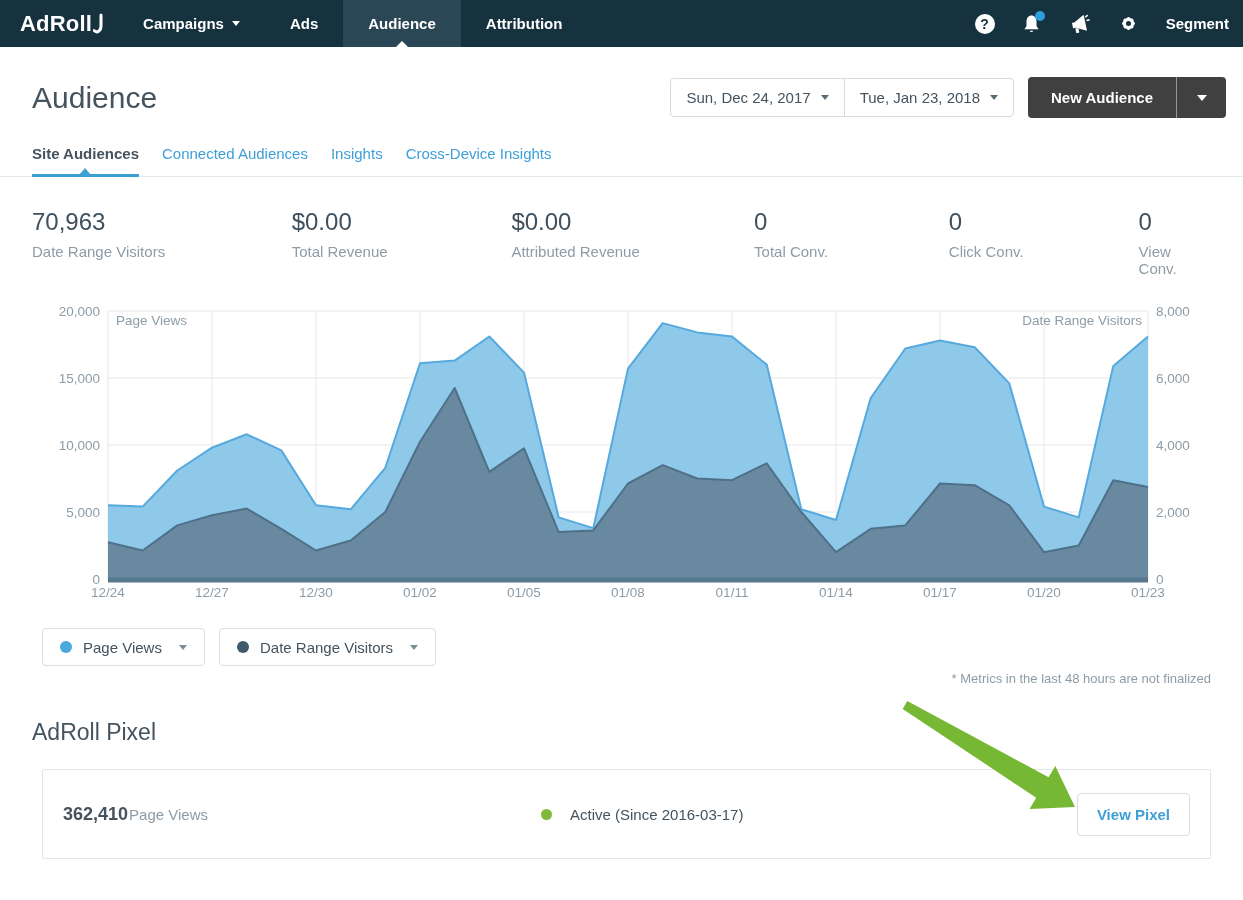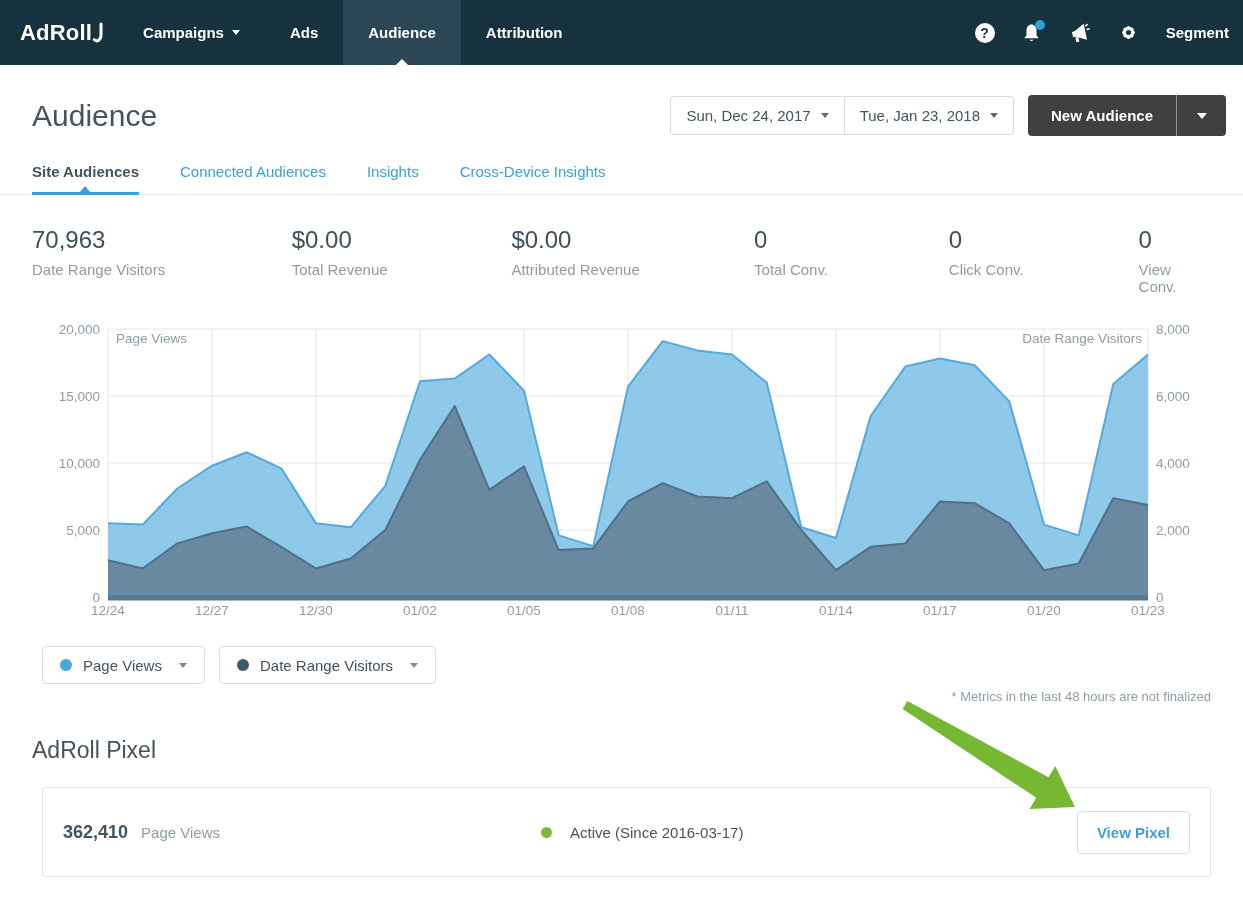--- a/index.html
+++ b/index.html
@@ -1,19 +1,19 @@
 <!DOCTYPE html>
 <html><head>
 <meta charset="utf-8">
 <style>
   *{box-sizing:border-box;margin:0;padding:0}
   html,body{width:1243px;height:900px}
   body{font-family:"Liberation Sans",sans-serif;background:#fff;position:relative;overflow:hidden;color:#44535e}
   
-  .navbar{height:65px;background:#16323f;display:flex;align-items:stretch;color:#fff;position:relative}
+  .navbar{height:47px;background:#16323f;display:flex;align-items:stretch;color:#fff;position:relative}
   .brand{display:flex;align-items:center;margin-left:20px;font-size:22px;font-weight:700;letter-spacing:.2px;cursor:pointer}
   .brand svg{margin-left:1px;margin-top:2px}
   .nav-list{display:flex;margin-left:14px}
   .nav-item{display:flex;align-items:center;padding:0 25px;font-size:15px;font-weight:600;cursor:pointer;position:relative}
   .nav-item.active{background:#2b4755}
   .nav-item.active::after{content:'';position:absolute;bottom:0;left:50%;margin-left:-6px;width:0;height:0;
     border-left:6px solid transparent;border-right:6px solid transparent;border-bottom:6px solid #fff}
   .nav-caret{width:0;height:0;border-left:4px solid transparent;border-right:4px solid transparent;border-top:5px solid #fff;margin-left:8px}
   .nav-right{margin-left:auto;display:flex;align-items:center;padding-right:14px}
   .nav-ic{position:relative;margin:0 13px;cursor:pointer;display:flex;align-items:center;justify-content:center}
@@ -28,21 +28,21 @@
   .date-btn{height:39px;padding:0 15px;background:#fff;border:1px solid #d5dbe0;font-size:15px;color:#44535e;
     display:flex;align-items:center;gap:10px;cursor:pointer}
   .date-btn.first{border-radius:4px 0 0 4px}
   .date-btn.last{border-radius:0 4px 4px 0;margin-left:-1px}
   .caret-dk{width:0;height:0;border-left:4px solid transparent;border-right:4px solid transparent;border-top:5px solid #5a6b76}
   .new-aud{display:flex;height:41px;margin-left:14px;border-radius:4px;overflow:hidden;background:#404040;color:#fff}
   .new-aud-main{padding:0 23px;display:flex;align-items:center;font-size:15px;font-weight:600;cursor:pointer}
   .new-aud-caret{width:50px;display:flex;align-items:center;justify-content:center;border-left:1px solid rgba(255,255,255,.45);cursor:pointer}
   .caret-wh{width:0;height:0;border-left:5px solid transparent;border-right:5px solid transparent;border-top:6px solid #fff}
   
-  .tabs{display:flex;gap:41px;padding:0 32px;margin-top:17px;border-bottom:1px solid #e5e8eb}
+  .tabs{display:flex;gap:23px;padding:0 32px;margin-top:17px;border-bottom:1px solid #e5e8eb}
   .tab{padding:10px 0 14px;font-size:15px;color:#3d9fd6;position:relative;cursor:pointer;white-space:nowrap}
   .tab.active{color:#44535e;font-weight:600}
   .tab.active::before{content:'';position:absolute;left:0;right:0;bottom:-1px;height:3px;background:#3d9fd6}
   .tab.active::after{content:'';position:absolute;left:50%;bottom:1px;margin-left:-6px;width:0;height:0;
     border-left:6px solid transparent;border-right:6px solid transparent;border-bottom:7px solid #3d9fd6}
   
   .stats{display:flex;padding:31px 30px 0 32px}
   .stat:nth-child(1){width:260px}.stat:nth-child(2){width:220px}.stat:nth-child(3){width:243px}
   .stat:nth-child(4){width:195px}.stat:nth-child(5){width:190px}.stat:nth-child(6){width:auto}
   .stat-value{font-size:24px;color:#3f505c}
@@ -54,21 +54,21 @@
   .legend{display:flex;gap:14px;margin:25px 0 0 42px}
   .legend-btn{display:flex;align-items:center;gap:11px;height:38px;padding:0 17px;border:1px solid #d9dee3;border-radius:4px;
     background:#fff;font-size:15px;color:#44535e;cursor:pointer}
   .dot{width:12px;height:12px;border-radius:50%}
   .caret-gy{width:0;height:0;border-left:4px solid transparent;border-right:4px solid transparent;border-top:5px solid #7d8b94;margin-left:6px}
   .footnote{text-align:right;margin:5px 32px 0;font-size:13px;color:#8d9ca6}
   
   .pixel-title{margin:33px 0 0 32px;font-size:23px;font-weight:400;color:#44535e}
   .pixel-card{margin:23px 32px 0 42px;border:1px solid #e3e7ea;border-radius:2px;height:90px;background:#fff;
     display:flex;align-items:center;padding:0 20px}
-  .pv-group{display:flex;align-items:baseline;gap:13px;width:478px}
+  .pv-group{display:flex;align-items:baseline;gap:1px;width:478px}
   .pv-value{font-size:18px;font-weight:700;color:#44535e}
   .pv-label{font-size:15px;color:#8d9ca6}
   .status-group{display:flex;align-items:center;gap:18px;font-size:15px;color:#44535e}
   .status-dot{width:11px;height:11px;border-radius:50%;background:#82b838}
   .view-pixel{margin-left:auto;height:43px;padding:0 19px;background:#fff;border:1px solid #d9dee3;border-radius:4px;
     color:#3d9fd6;font-weight:600;font-size:15px;cursor:pointer}
   .arrow-overlay{position:absolute;left:880px;top:695px;width:220px;height:125px;pointer-events:none}
 </style>
 </head>
 <body>

